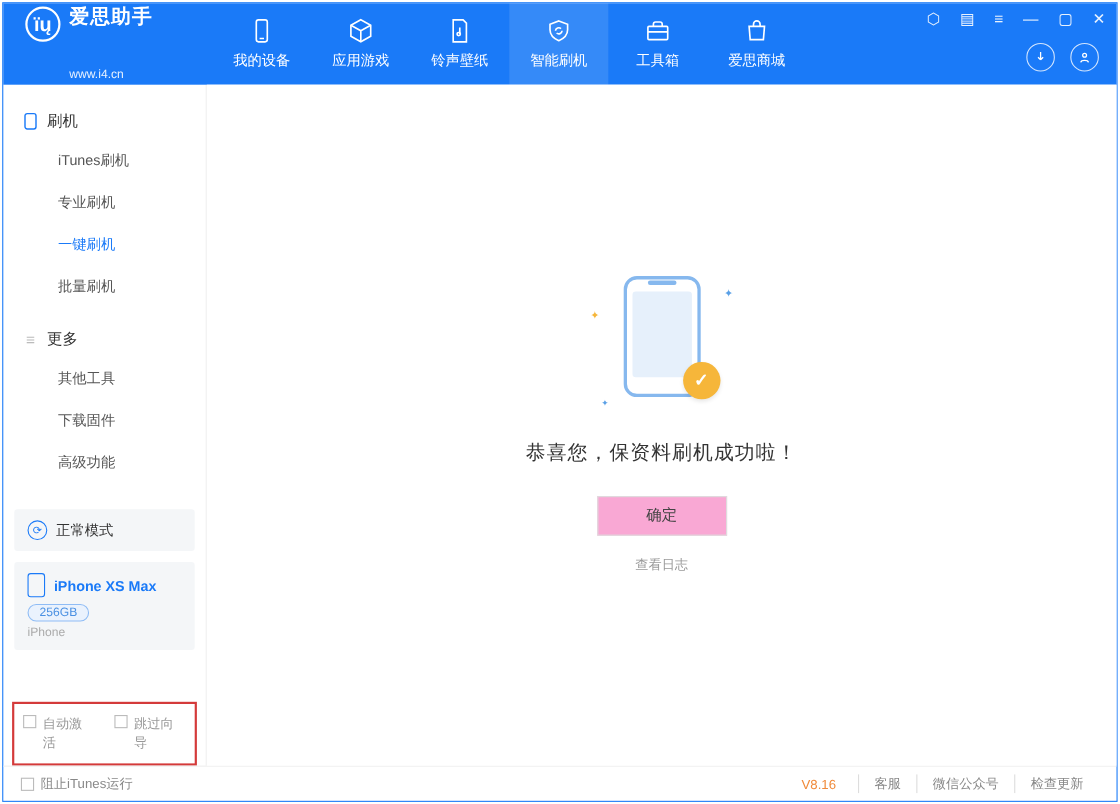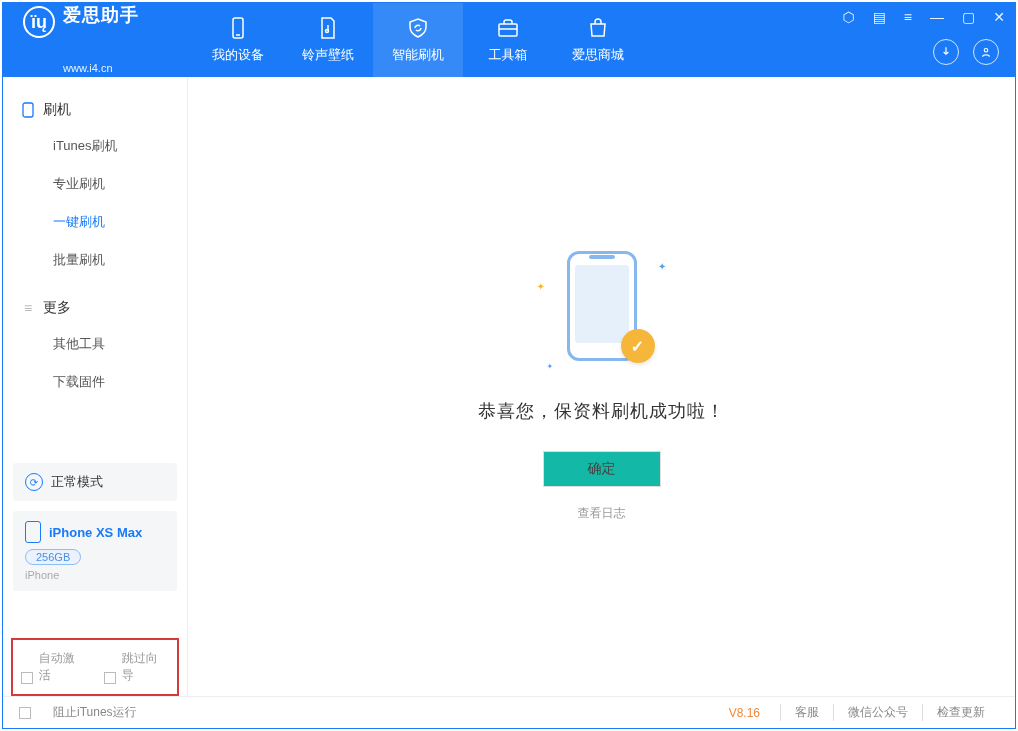--- a/index.html
+++ b/index.html
@@ -33,41 +33,41 @@
 
 .device-panels { padding: 10px; }
 .panel { background: #f4f6f8; border-radius: 3px; padding: 10px 12px; margin-bottom: 10px; font-size: 13px; color: #333; }
 .panel .row { display: flex; align-items: center; gap: 8px; }
 .panel .dev-icon { width: 18px; height: 18px; border: 1.5px solid #1a7af8; border-radius: 50%; display: inline-flex; align-items: center; justify-content: center; color: #1a7af8; font-size: 10px; }
 .panel .phone-icon { width: 16px; height: 22px; border: 1.5px solid #1a7af8; border-radius: 3px; display:inline-block; position: relative; }
 .storage-badge { display: inline-block; border: 1px solid #8fbcf5; color: #4a90e2; border-radius: 10px; padding: 1px 10px; font-size: 11px; margin-top: 6px; background: #eaf2fd; }
 .panel .sub { color: #aaa; font-size: 11px; margin-top: 4px; }
 
 .checks-box { margin: 8px 8px 0 8px; border: 2px solid #d43a3a; padding: 10px 8px; display: flex; gap: 18px; font-size: 12px; color: #999; }
-.chk { display: flex; align-items: flex-end; gap: 6px; cursor: pointer; }
+.chk { display: flex; align-items: flex-start; gap: 6px; cursor: pointer; }
 .chk .box { width: 12px; height: 12px; border: 1px solid #bbb; display: inline-block; }
 
 
 .main { flex: 1; background: #fff; position: relative; display: flex; flex-direction: column; align-items: center; justify-content: center; }
 .illus { position: relative; width: 150px; height: 120px; }
 .phone-out { position: absolute; left: 40px; top: 0; width: 70px; height: 110px; border: 3px solid #86b8ee; border-radius: 12px; background: #fff; }
 .phone-screen { position: absolute; left: 48px; top: 14px; width: 54px; height: 78px; background: #e6f0fb; border-radius: 3px; }
 .phone-notch { position: absolute; left: 62px; top: 4px; width: 26px; height: 4px; background: #86b8ee; border-radius: 3px; }
 .check-badge { position: absolute; right: 22px; bottom: 8px; width: 34px; height: 34px; background: #f6b63a; border-radius: 50%; display: flex; align-items: center; justify-content: center; color: #fff; font-weight: bold; box-shadow: 0 2px 4px rgba(0,0,0,0.1); }
 .sparkle { position: absolute; color: #f6b63a; font-size: 10px; }
 .sparkle.s1 { left: 10px; top: 30px; }
 .sparkle.s2 { right: 10px; top: 10px; color: #5aa0e6; }
 .sparkle.s3 { left: 20px; bottom: 0; color: #5aa0e6; font-size: 8px; }
 .success-text { font-size: 18px; color: #333; margin-top: 28px; letter-spacing: 1px; }
-.ok-btn { margin-top: 28px; border: 1px solid #ddd; background: #14b8a6; padding: 8px 44px; font-size: 14px; color: #444; cursor: pointer; }
+.ok-btn { margin-top: 28px; border: 1px solid #ddd; background: #f9a8d4; padding: 8px 44px; font-size: 14px; color: #444; cursor: pointer; }
 .log-link { margin-top: 18px; font-size: 12px; color: #999; cursor: pointer; }
 
 
 .footer { height: 32px; border-top: 1px solid #eee; display: flex; align-items: center; padding: 0 16px; font-size: 12px; }
-.footer .left { display: flex; align-items: center; gap: 22px; color: #888; }
+.footer .left { display: flex; align-items: center; gap: 6px; color: #888; }
 .footer .spacer { flex: 1; }
 .footer .ver { color: #f08a3a; margin-right: 20px; }
 .footer .link { color: #888; padding: 0 14px; border-left: 1px solid #ddd; cursor: pointer; }
 .footer .link:first-of-type { border-left: 1px solid #ddd; }
 </style>
 </head>
 <body>
 
 <div class="app">
 
@@ -79,20 +79,27 @@
         <div class="logo-sub">www.i4.cn</div>
       </div>
     </div>
     <div class="nav">
       <div class="nav-item">
         <svg class="nav-icon" viewBox="0 0 24 24" fill="none" stroke="#fff" stroke-width="1.5">
             <rect x="7" y="2" width="10" height="20" rx="2"></rect>
             <line x1="10" y1="19" x2="14" y2="19"></line>
           </svg>
         <span>我的设备</span>
+      </div>
+      <div class="nav-item">
+        <svg class="nav-icon" viewBox="0 0 24 24" fill="none" stroke="#fff" stroke-width="1.5">
+            <path d="M12 2l9 5v10l-9 5-9-5V7l9-5z"></path>
+            <path d="M12 12l9-5M12 12v10M12 12L3 7"></path>
+          </svg>
+        <span>应用游戏</span>
       </div>
       <div class="nav-item">
         <svg class="nav-icon" viewBox="0 0 24 24" fill="none" stroke="#fff" stroke-width="1.5">
             <path d="M6 2h9l3 3v17H6z"></path>
             <path d="M12 9v6"></path>
             <circle cx="11" cy="15" r="1.5"></circle>
           </svg>
         <span>铃声壁纸</span>
       </div>
       <div class="nav-item active">
@@ -157,20 +164,21 @@
         <div class="side-sub">专业刷机</div>
         <div class="side-sub active">一键刷机</div>
         <div class="side-sub">批量刷机</div>
 
         <div class="side-group-header" style="margin-top:12px">
           <span class="gicon" style="color:#bbb">≡</span>
           <span>更多</span>
         </div>
         <div class="side-sub">其他工具</div>
         <div class="side-sub">下载固件</div>
+        <div class="side-sub">高级功能</div>
       </div>
 
       <div class="device-panels">
         <div class="panel">
           <div class="row">
             <span class="dev-icon">⟳</span>
             <span>正常模式</span>
           </div>
         </div>
         <div class="panel">

